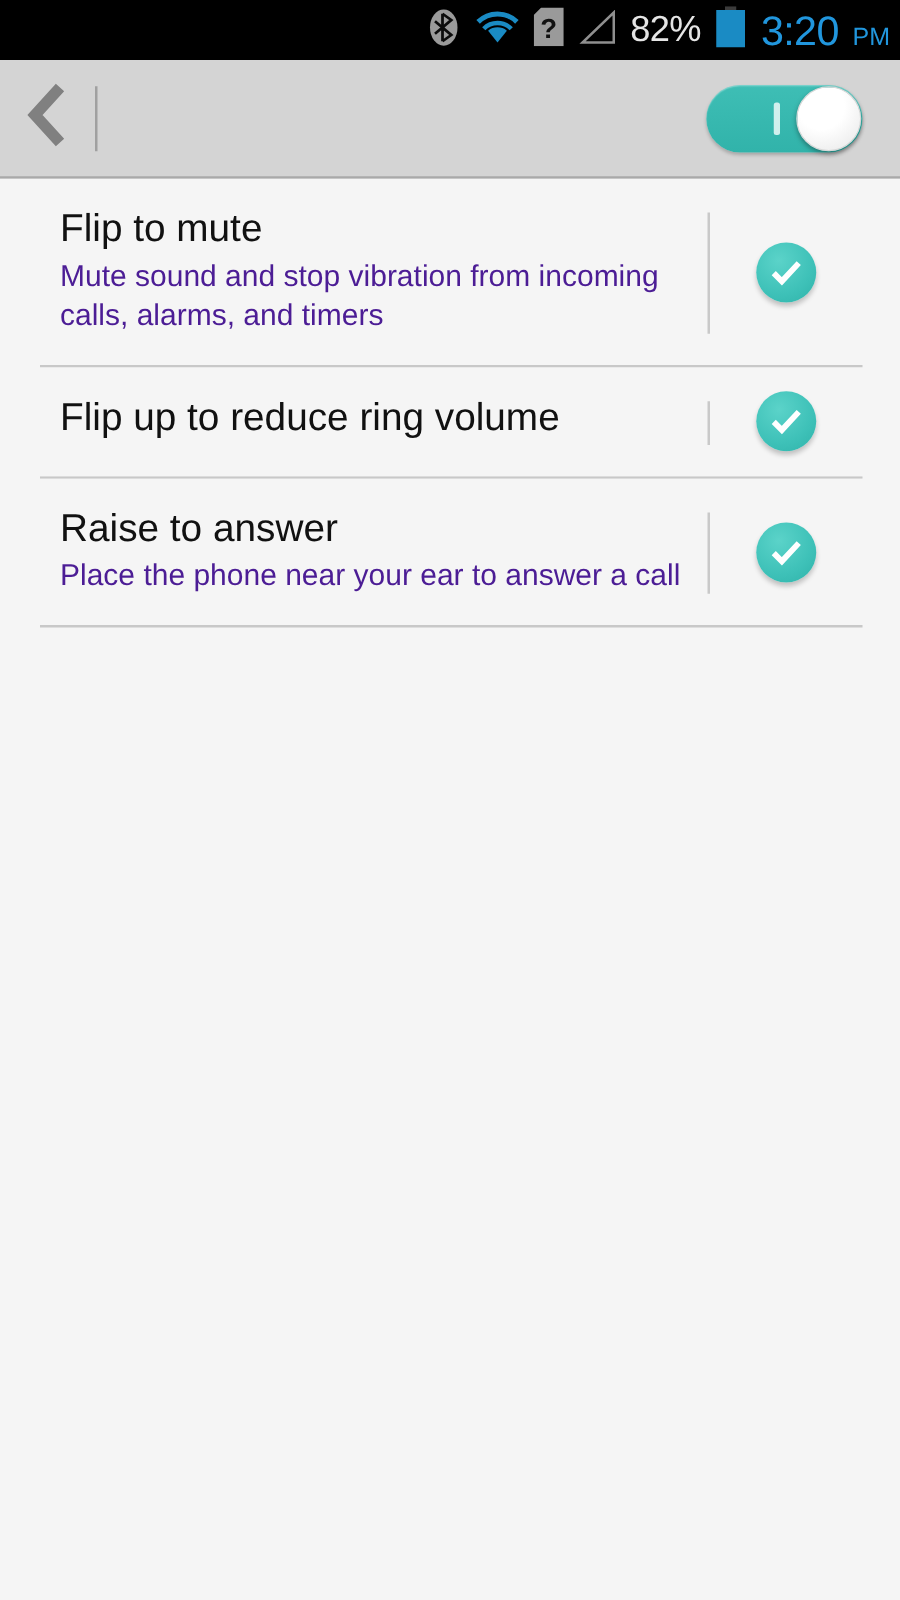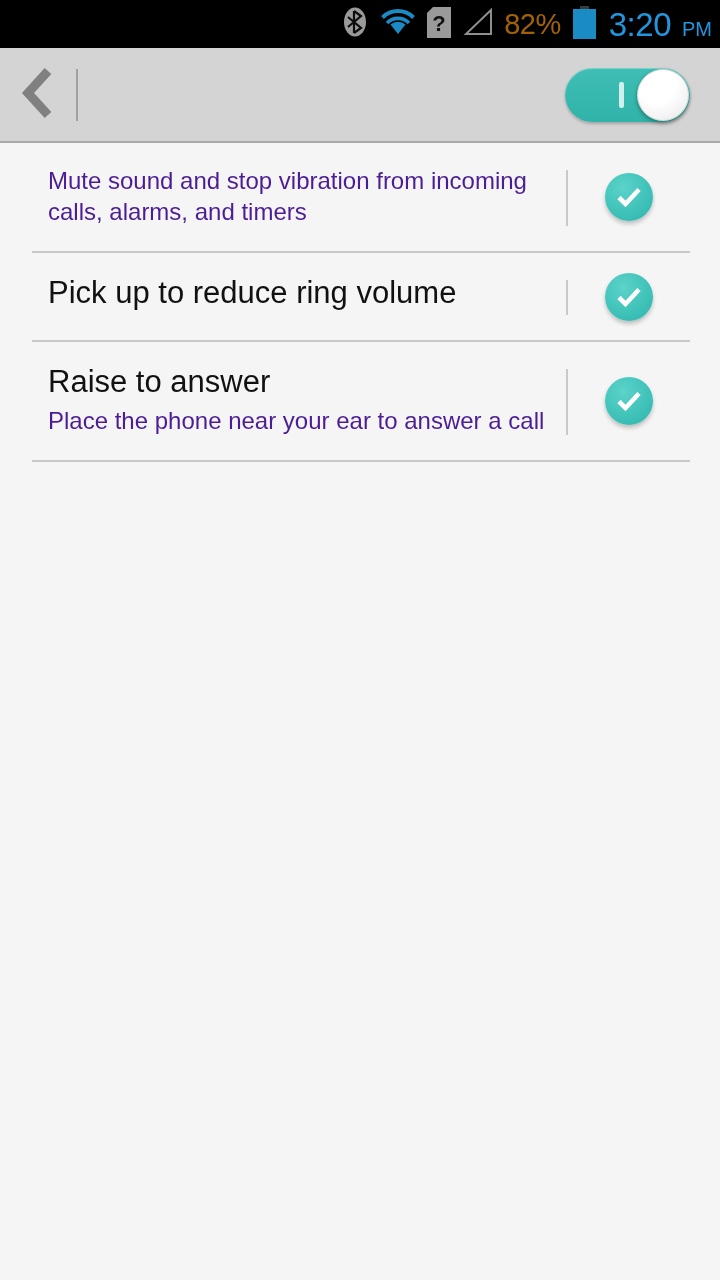--- a/index.html
+++ b/index.html
@@ -28,21 +28,21 @@
     padding-right:8px;
   }
   .sb-group {
     display:flex;
     align-items:center;
     gap:11px;
   }
   .sb-icon { display:block; }
 
   .sb-battery-pct {
-    color:#a16207;
+    color:#e5e5e5;
     font-size:29px;
     letter-spacing:-0.5px;
     line-height:1;
     font-family:"Liberation Sans", sans-serif;
   }
 
   #status-clock {
     display:flex;
     align-items:baseline;
     margin-left:12px;
@@ -260,36 +260,37 @@
   <div id="master-toggle">
     <span class="on-mark"></span>
     <span class="knob"></span>
   </div>
 </div>
 
 <div id="settings-list">
 
   <div class="list-item">
     <div class="li-text">
+      <div class="li-title">Flip to mute</div>
       <div class="li-summary">Mute sound and stop vibration from incoming calls, alarms, and timers</div>
     </div>
     <div class="li-vsep"></div>
     <div class="li-control">
       <span class="checkbox">
         <svg width="30" height="30" viewBox="0 0 30 30">
           <path d="M5 15.5 L11.5 22 L25 7.5" stroke="#ffffff" stroke-width="4.6" fill="none" stroke-linecap="butt" stroke-linejoin="miter"></path>
         </svg>
       </span>
     </div>
   </div>
   <div class="item-divider"></div>
 
   <div class="list-item">
     <div class="li-text">
-      <div class="li-title">Pick up to reduce ring volume</div>
+      <div class="li-title">Flip up to reduce ring volume</div>
     </div>
     <div class="li-vsep"></div>
     <div class="li-control">
       <span class="checkbox">
         <svg width="30" height="30" viewBox="0 0 30 30">
           <path d="M5 15.5 L11.5 22 L25 7.5" stroke="#ffffff" stroke-width="4.6" fill="none" stroke-linecap="butt" stroke-linejoin="miter"></path>
         </svg>
       </span>
     </div>
   </div>

